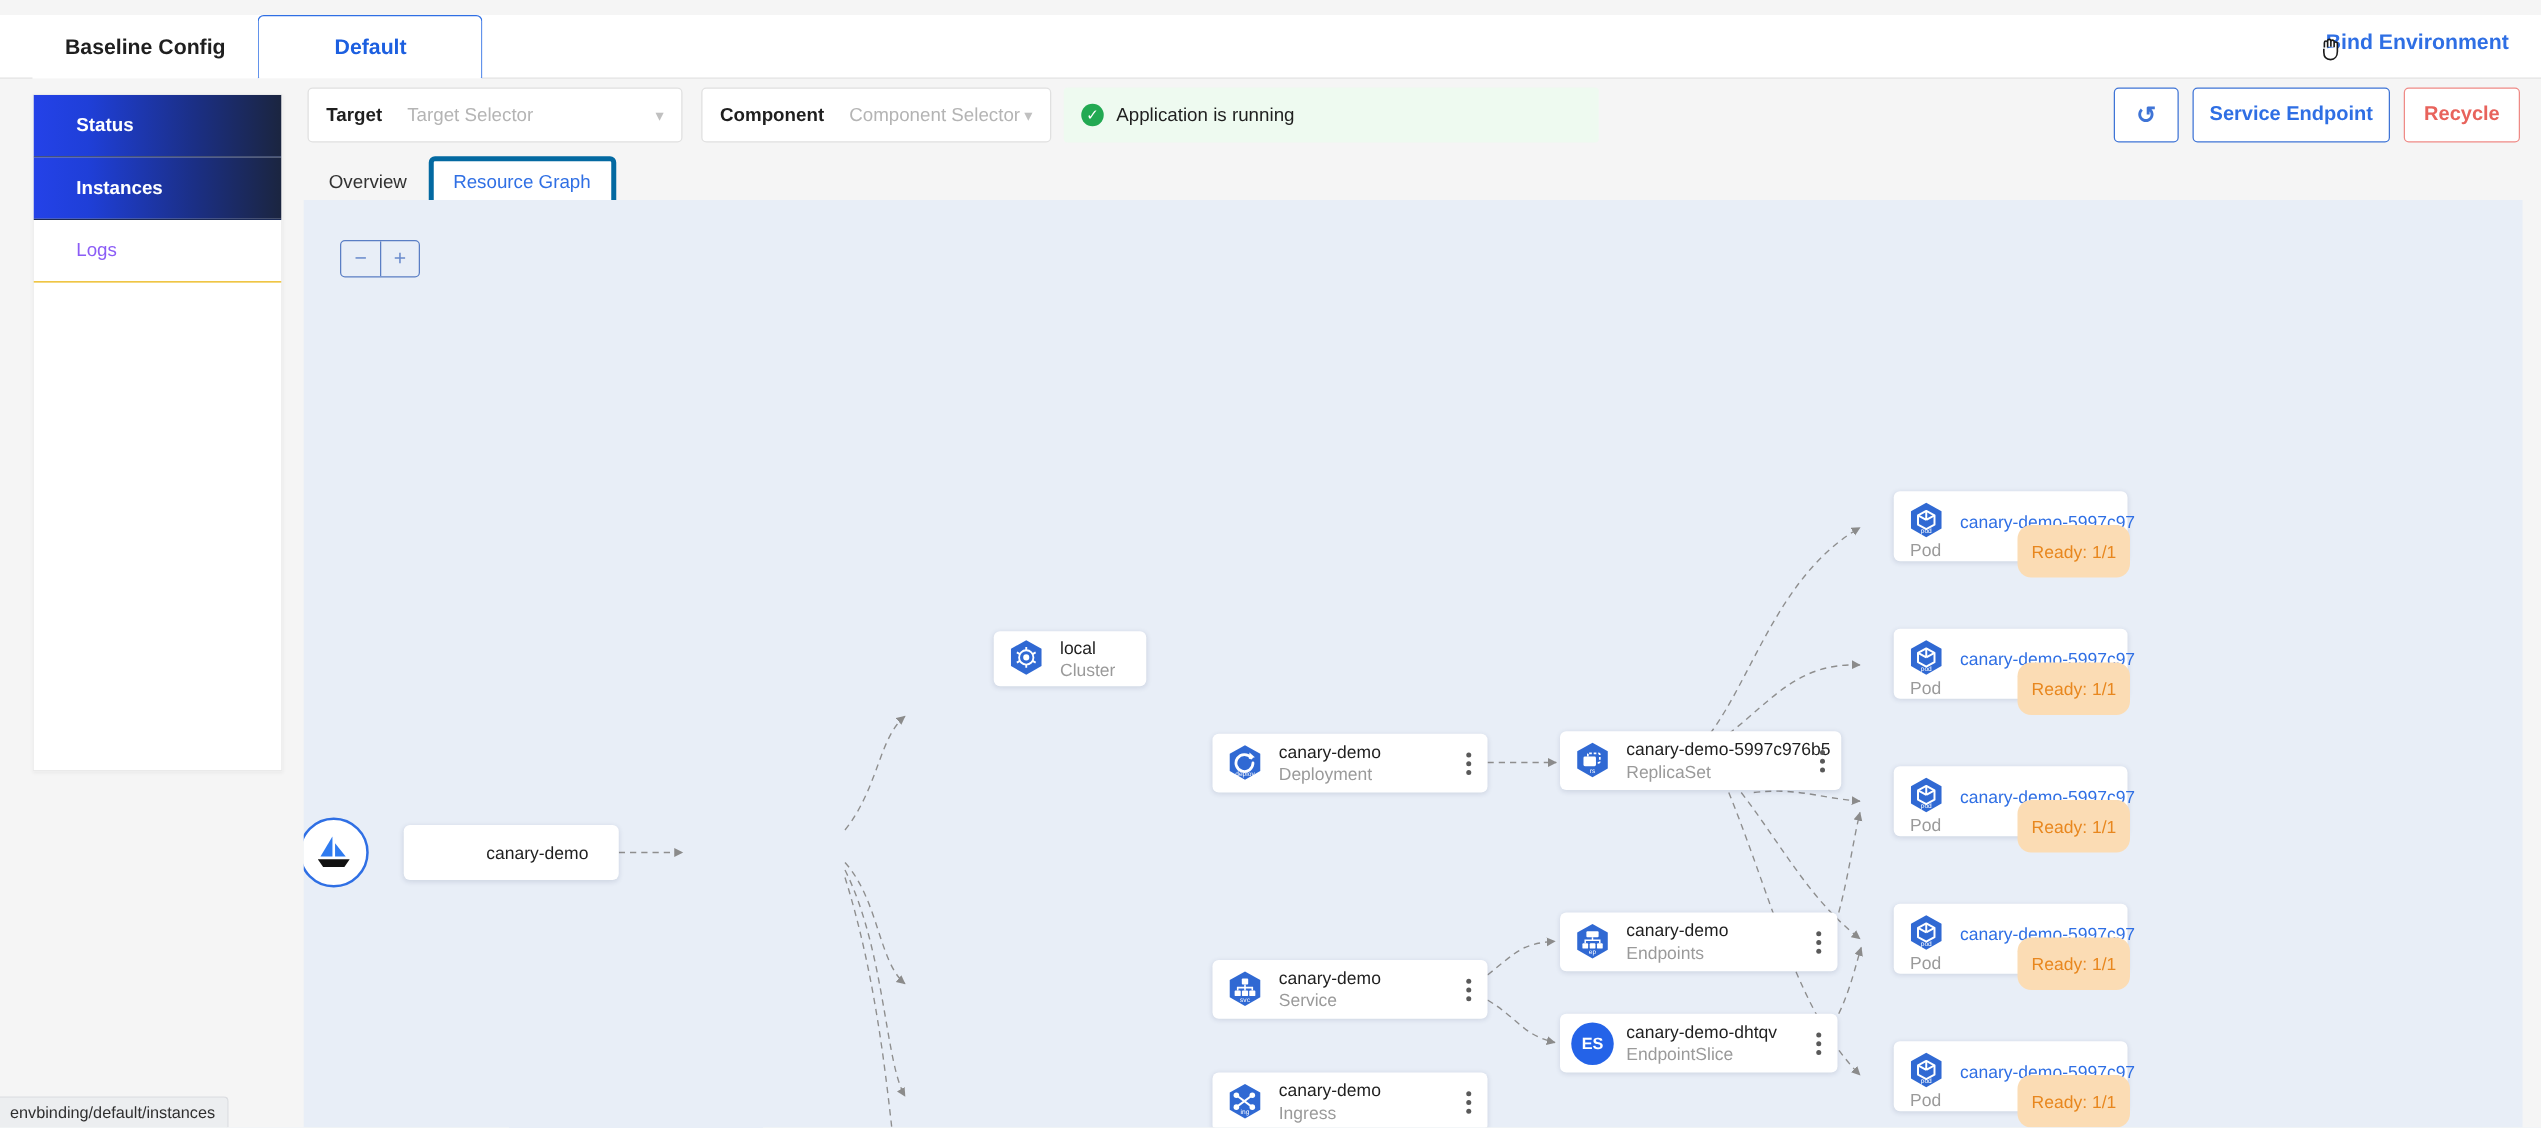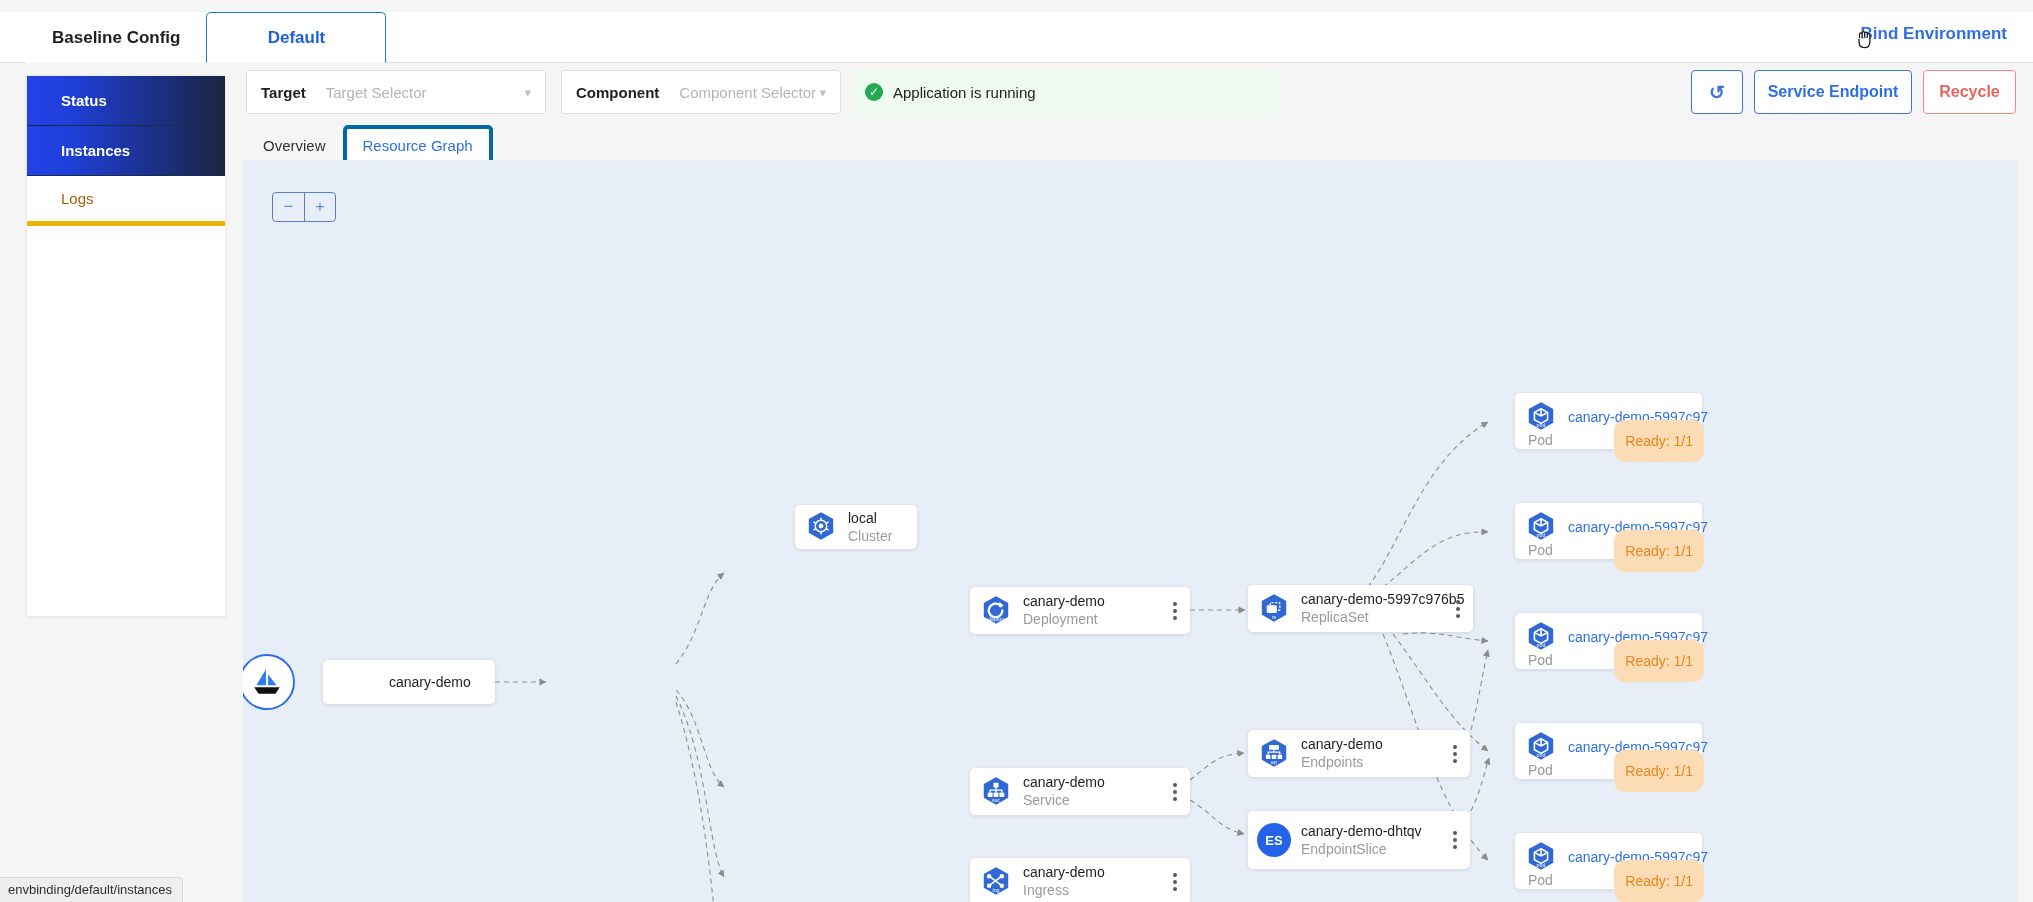--- a/index.html
+++ b/index.html
@@ -44,22 +44,22 @@
   }
 
   
   .sidebar {
     position: absolute; left: 26px; top: 75px; width: 200px; height: 542px;
     background: #ffffff; border: 1px solid #eaeaea;
     box-shadow: 0 1px 3px rgba(0,0,0,.05);
   }
   .side-item {
     height: 50px; display: flex; align-items: center; padding-left: 34px;
-    font-size: 15px; color: #a16207; cursor: pointer;
-    border-bottom: 5px solid #eab308;
+    font-size: 15px; color: #8b5cf6; cursor: pointer;
+    border-bottom: 1px solid #eab308;
   }
   .side-item.sel {
     background: linear-gradient(90deg, #2442e8 0%, #1f3fd8 22%, #1b2f85 65%, #1b2540 100%);
     color: #ffffff; font-weight: bold; border-bottom: 1px solid #1b2a55;
   }
 
   
   .filterrow { position: absolute; left: 246px; top: 70px; width: 1770px; height: 46px; }
   .selector {
     position: absolute; top: 0; height: 44px; background: #fff;
@@ -409,21 +409,21 @@
     <span class="n-txt">
       <div class="n-name">canary-demo</div>
       <div class="n-kind">Endpoints</div>
     </span>
           <span class="kebab">
             <i></i>
             <i></i>
             <i></i>
           </span>
         </div>
-        <div class="node" style="left: 1005px; top: 651px; width: 222px; height: 58px;">
+        <div class="node" style="left: 1005px; top: 651px; width: 222px; height: 47px;">
           <span class="circ-ico">ES</span>
     <span class="n-txt">
       <div class="n-name">canary-demo-dhtqv</div>
       <div class="n-kind">EndpointSlice</div>
     </span>
           <span class="kebab">
             <i></i>
             <i></i>
             <i></i>
           </span>

